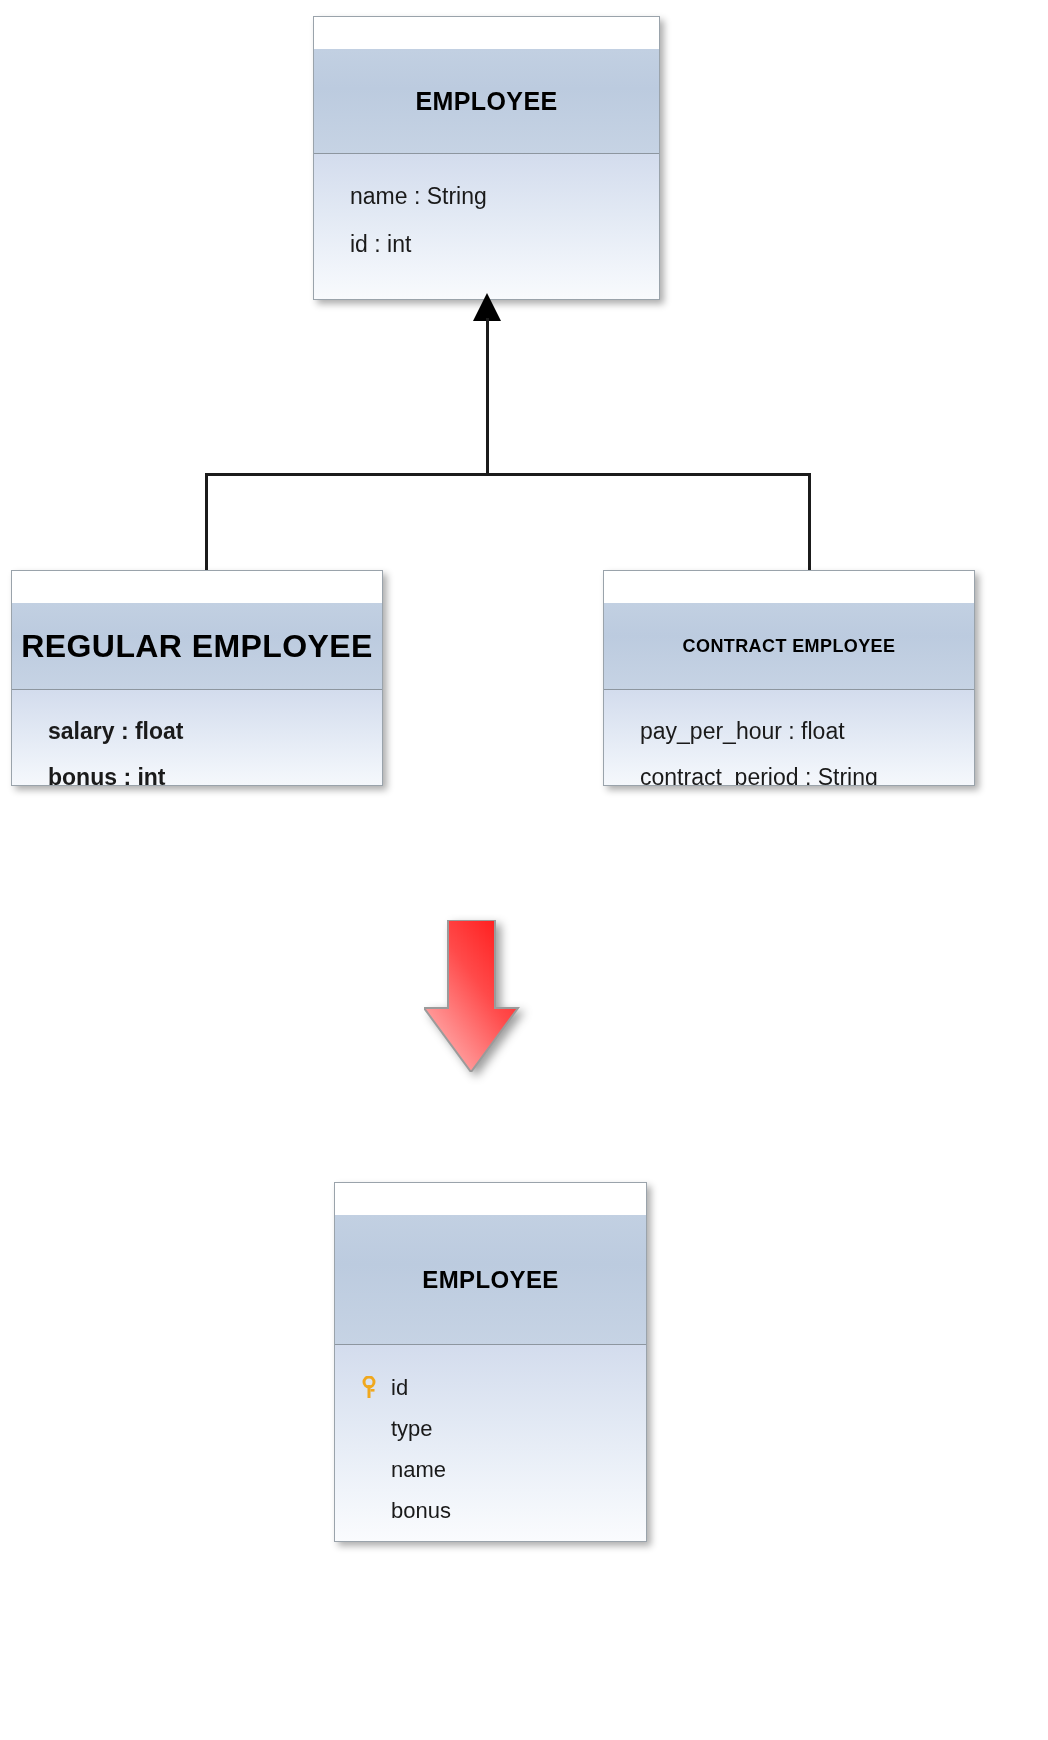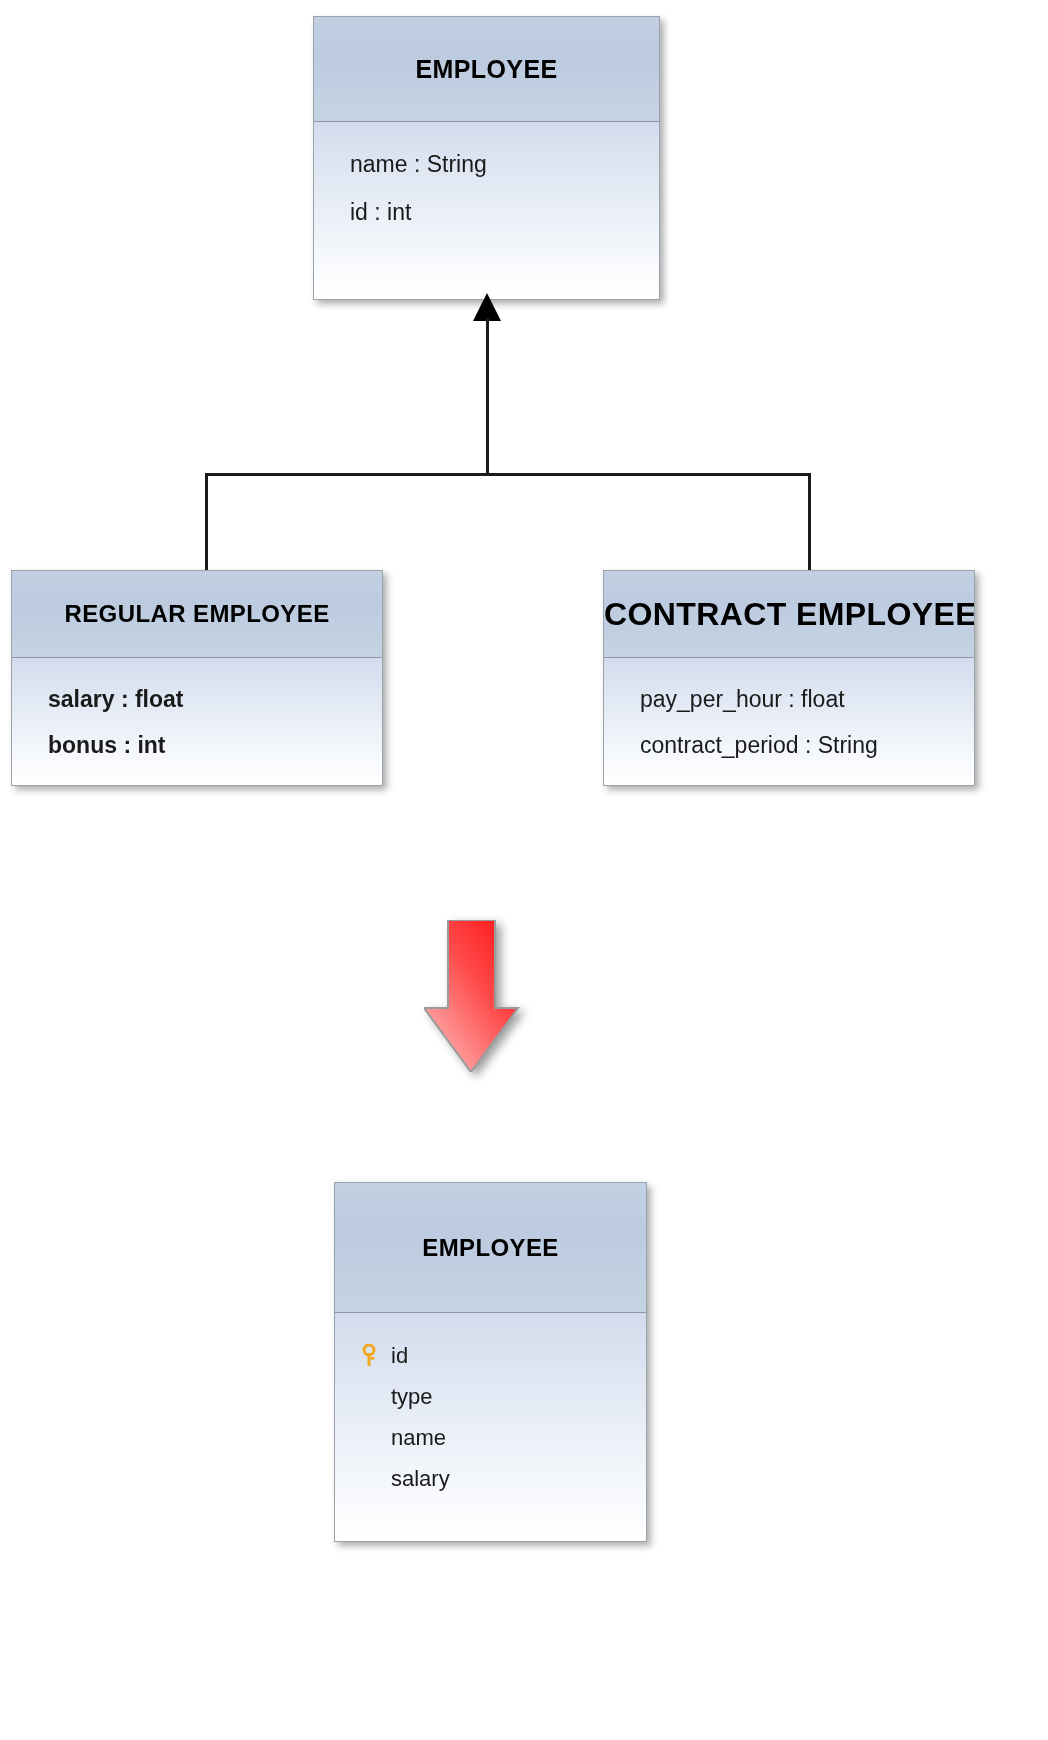--- a/index.html
+++ b/index.html
@@ -35,20 +35,21 @@
   }
   .uml-header {
     box-sizing: border-box;
     width: 100%;
     background: linear-gradient(to bottom, #c2d0e2 0%, #bccbdf 38%, #c6d3e4 100%);
     border-bottom: 1px solid #8d969f;
     display: flex;
     align-items: center;
     justify-content: center;
     position: relative;
+    margin-top: 32px;
   }
   .uml-title {
     font-weight: bold;
     font-size: 25px;
     color: #000000;
     letter-spacing: 0.4px;
     white-space: nowrap;
     position: absolute;
     left: 0;
     right: 0;
@@ -73,28 +74,28 @@
   #box-employee-super { left: 313px; top: 16px; width: 347px; height: 284px; }
   #box-employee-super .uml-header { height: 105px; }
   #box-employee-super .uml-body { height: 177px; padding-left: 36px; }
   #box-employee-super .attr-row { height: 48px; }
 
   
   #box-regular-employee { left: 11px; top: 570px; width: 372px; height: 216px; }
   #box-regular-employee .uml-header { height: 87px; }
   #box-regular-employee .uml-body { height: 127px; padding-left: 36px; }
   #box-regular-employee .attr-row { height: 46px; font-weight: bold; }
-  #box-regular-employee .uml-title { font-size: 24px; }
+  #box-regular-employee .uml-title { font-size: 32px; }
 
   
   #box-contract-employee { left: 603px; top: 570px; width: 372px; height: 216px; }
   #box-contract-employee .uml-header { height: 87px; }
   #box-contract-employee .uml-body { height: 127px; padding-left: 36px; }
   #box-contract-employee .attr-row { height: 46px; align-items: center; }
-  #box-contract-employee .uml-title { font-size: 32px; }
+  #box-contract-employee .uml-title { font-size: 18px; }
 
   
   #box-employee-table { left: 334px; top: 1182px; width: 313px; height: 360px; }
   #box-employee-table .uml-header { height: 130px; }
   #box-employee-table .uml-body { height: 228px; padding-left: 12px; padding-top: 22px; }
   #box-employee-table .attr-row { height: 41px; font-size: 22px; }
   #box-employee-table .uml-title { font-size: 24px; }
 
   .col-key {
     width: 44px;
@@ -221,21 +222,21 @@
         <span class="col-name">type</span>
       </div>
 
       <div class="attr-row">
         <span class="col-key"></span>
         <span class="col-name">name</span>
       </div>
 
       <div class="attr-row">
         <span class="col-key"></span>
-        <span class="col-name">salary</span>
+        <span class="col-name">bonus</span>
       </div>
 
 
       <div class="attr-row">
         <span class="col-key"></span>
 
       </div>
 
     </div>
   </div>

